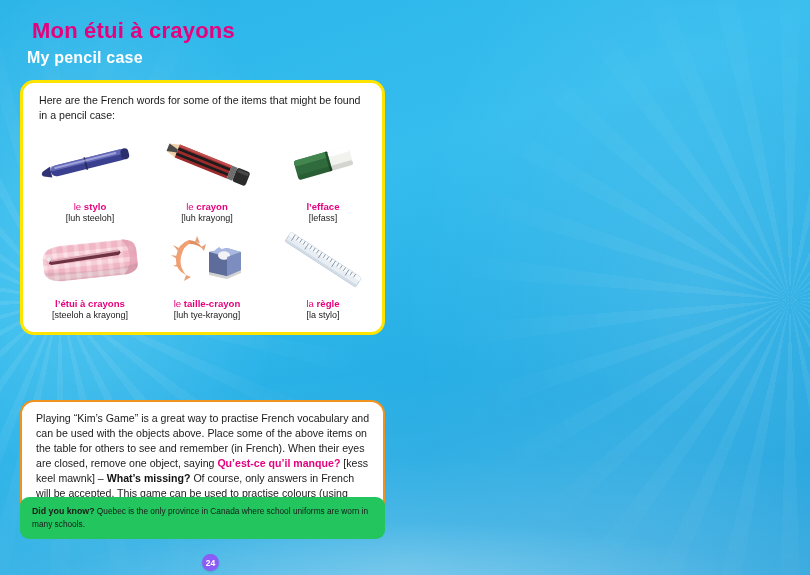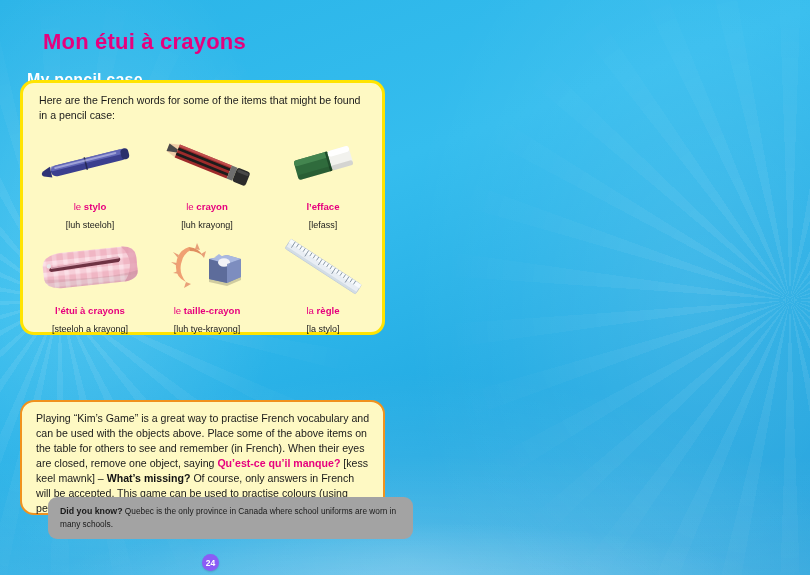--- a/index.html
+++ b/index.html
@@ -49,37 +49,37 @@
 
   
   .page { position: absolute; top:0; height:575px; }
   #page-left  { left: 0;   width: 405px; }
   #page-right { left: 405px; width: 405px; }
 
   
   #title-block { position:absolute; left:27px; top:14px; width:360px; }
   .title-fr {
     font-size: 22px; font-weight: bold; color: #e6007e;
-    letter-spacing: .2px; line-height: 1.12; margin:16px;
+    letter-spacing: .2px; line-height: 1.12; margin:5px;
   }
   .title-en {
     font-size: 16px; font-weight: bold; color: #ffffff;
     letter-spacing: .2px; line-height: 1.12; margin: 1px 0 0 0;
   }
 
   
   .rbox {
     position: absolute;
-    background: #fef9c3;
+    background: #ffffff;
     border-radius: 14px;
     box-sizing: border-box;
   }
   .rbox.yellow { border: 3px solid #ffe400; }
   .rbox.orange { border: 2.5px solid #f0921e; }
-  .rbox.peach  { background:#a3a3a3; border:none;margin-left:28px; }
+  .rbox.peach  { background:#22c55e; border:none; }
 
   .boxtext {
     font-size: 10.6px; color: #1a1a1a; line-height: 1.42;
   }
 
   
   #vocab-box { left: 20px; top: 80px; width: 365px; height: 255px; }
   #vocab-intro { position:absolute; left:16px; top:10px; width: 330px; }
   .vocab-grid {
     position:absolute; left: 8px; top: 44px; width: 350px;
@@ -87,21 +87,21 @@
   }
   .vocab-cell { text-align: center; }
   .vocab-art {
     height: 72px;
     display:flex; align-items:center; justify-content:center;
   }
   .v-term {
     font-size: 9.6px; color: #e6007e; line-height: 1.25; margin-top:2px;
   }
   .v-term b { font-weight: bold; }
-  .v-phon { font-size: 9px; color: #1a1a1a; line-height: 1.25; margin-top: 7px; }
+  .v-phon { font-size: 9px; color: #1a1a1a; line-height: 1.25; }
 
   
   #kim-box { left: 20px; top: 368px; width: 365px; height: 115px; margin-top: 32px; }
   #kim-text { position:absolute; left: 14px; top: 9px; width: 335px; }
   .pinkbold { color:#e6007e; font-weight:bold; }
   .blackbold { color:#111; font-weight:bold; }
 
   
   #dyk-box { left: 20px; top: 497px; width: 365px; height: 42px; border-radius: 9px; }
   #dyk-text { position:absolute; left:12px; top:8px; width: 342px; font-size: 8.3px; line-height: 1.45; color:#1a1a1a; }

